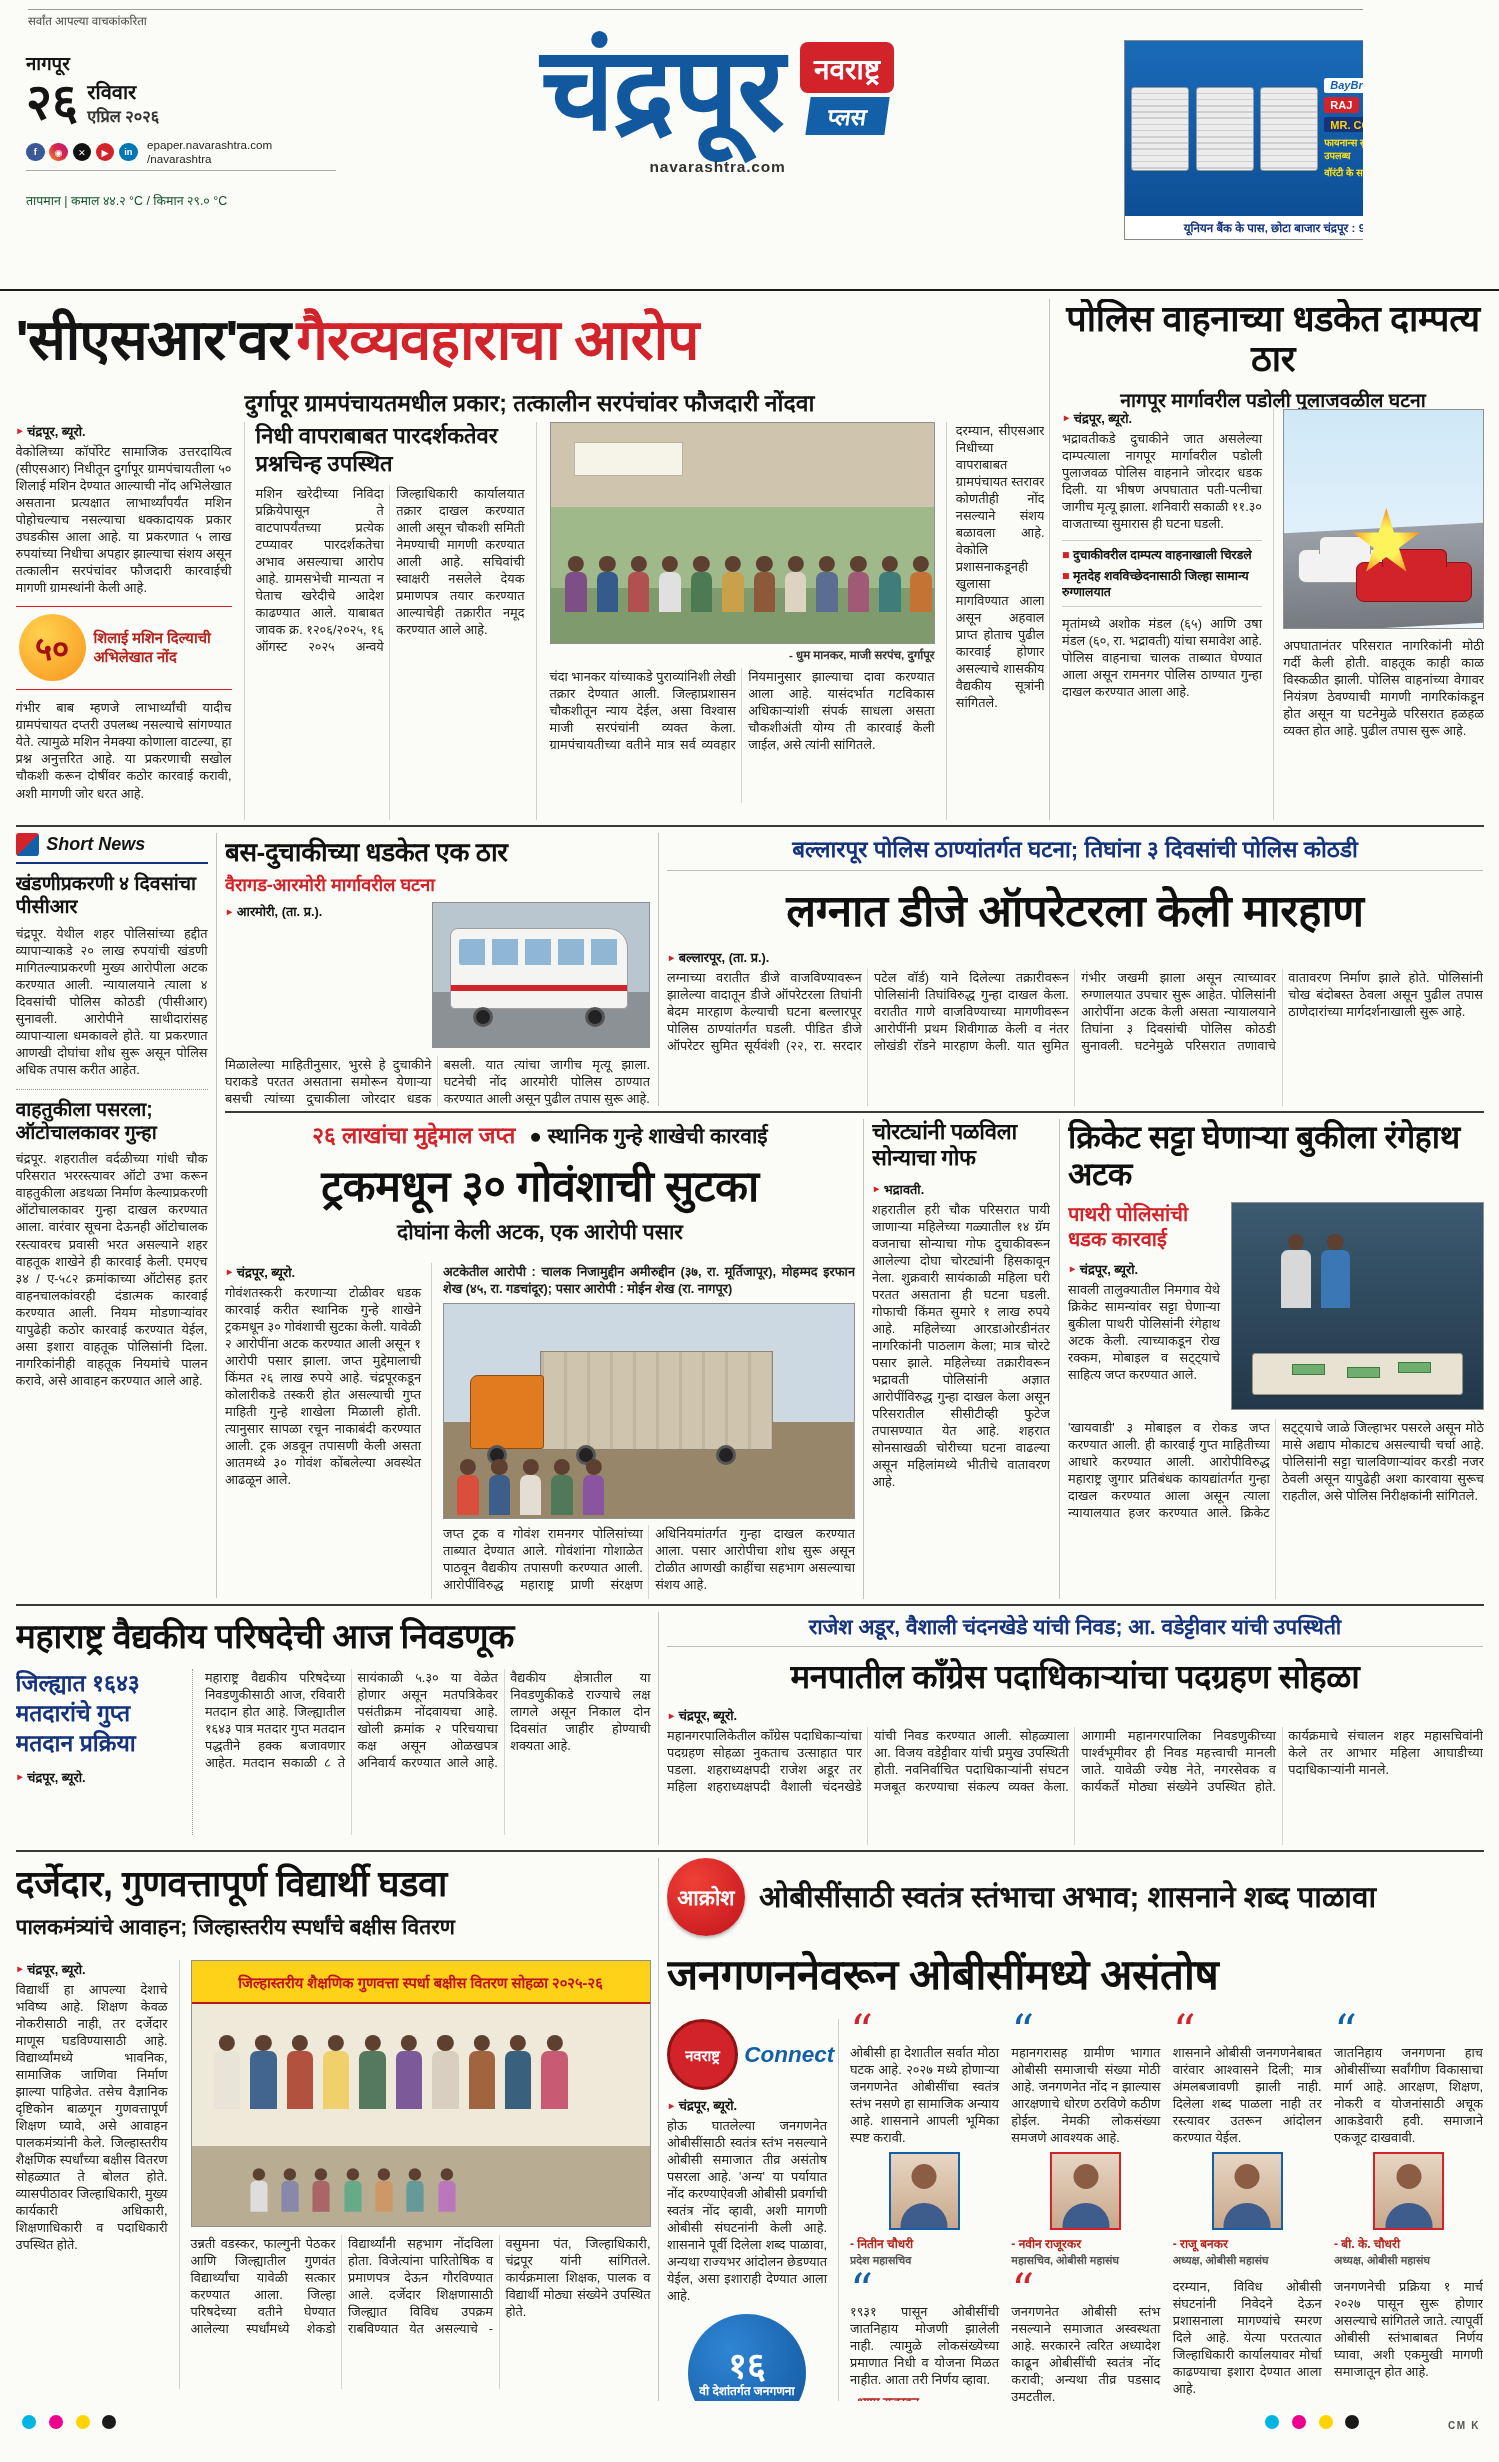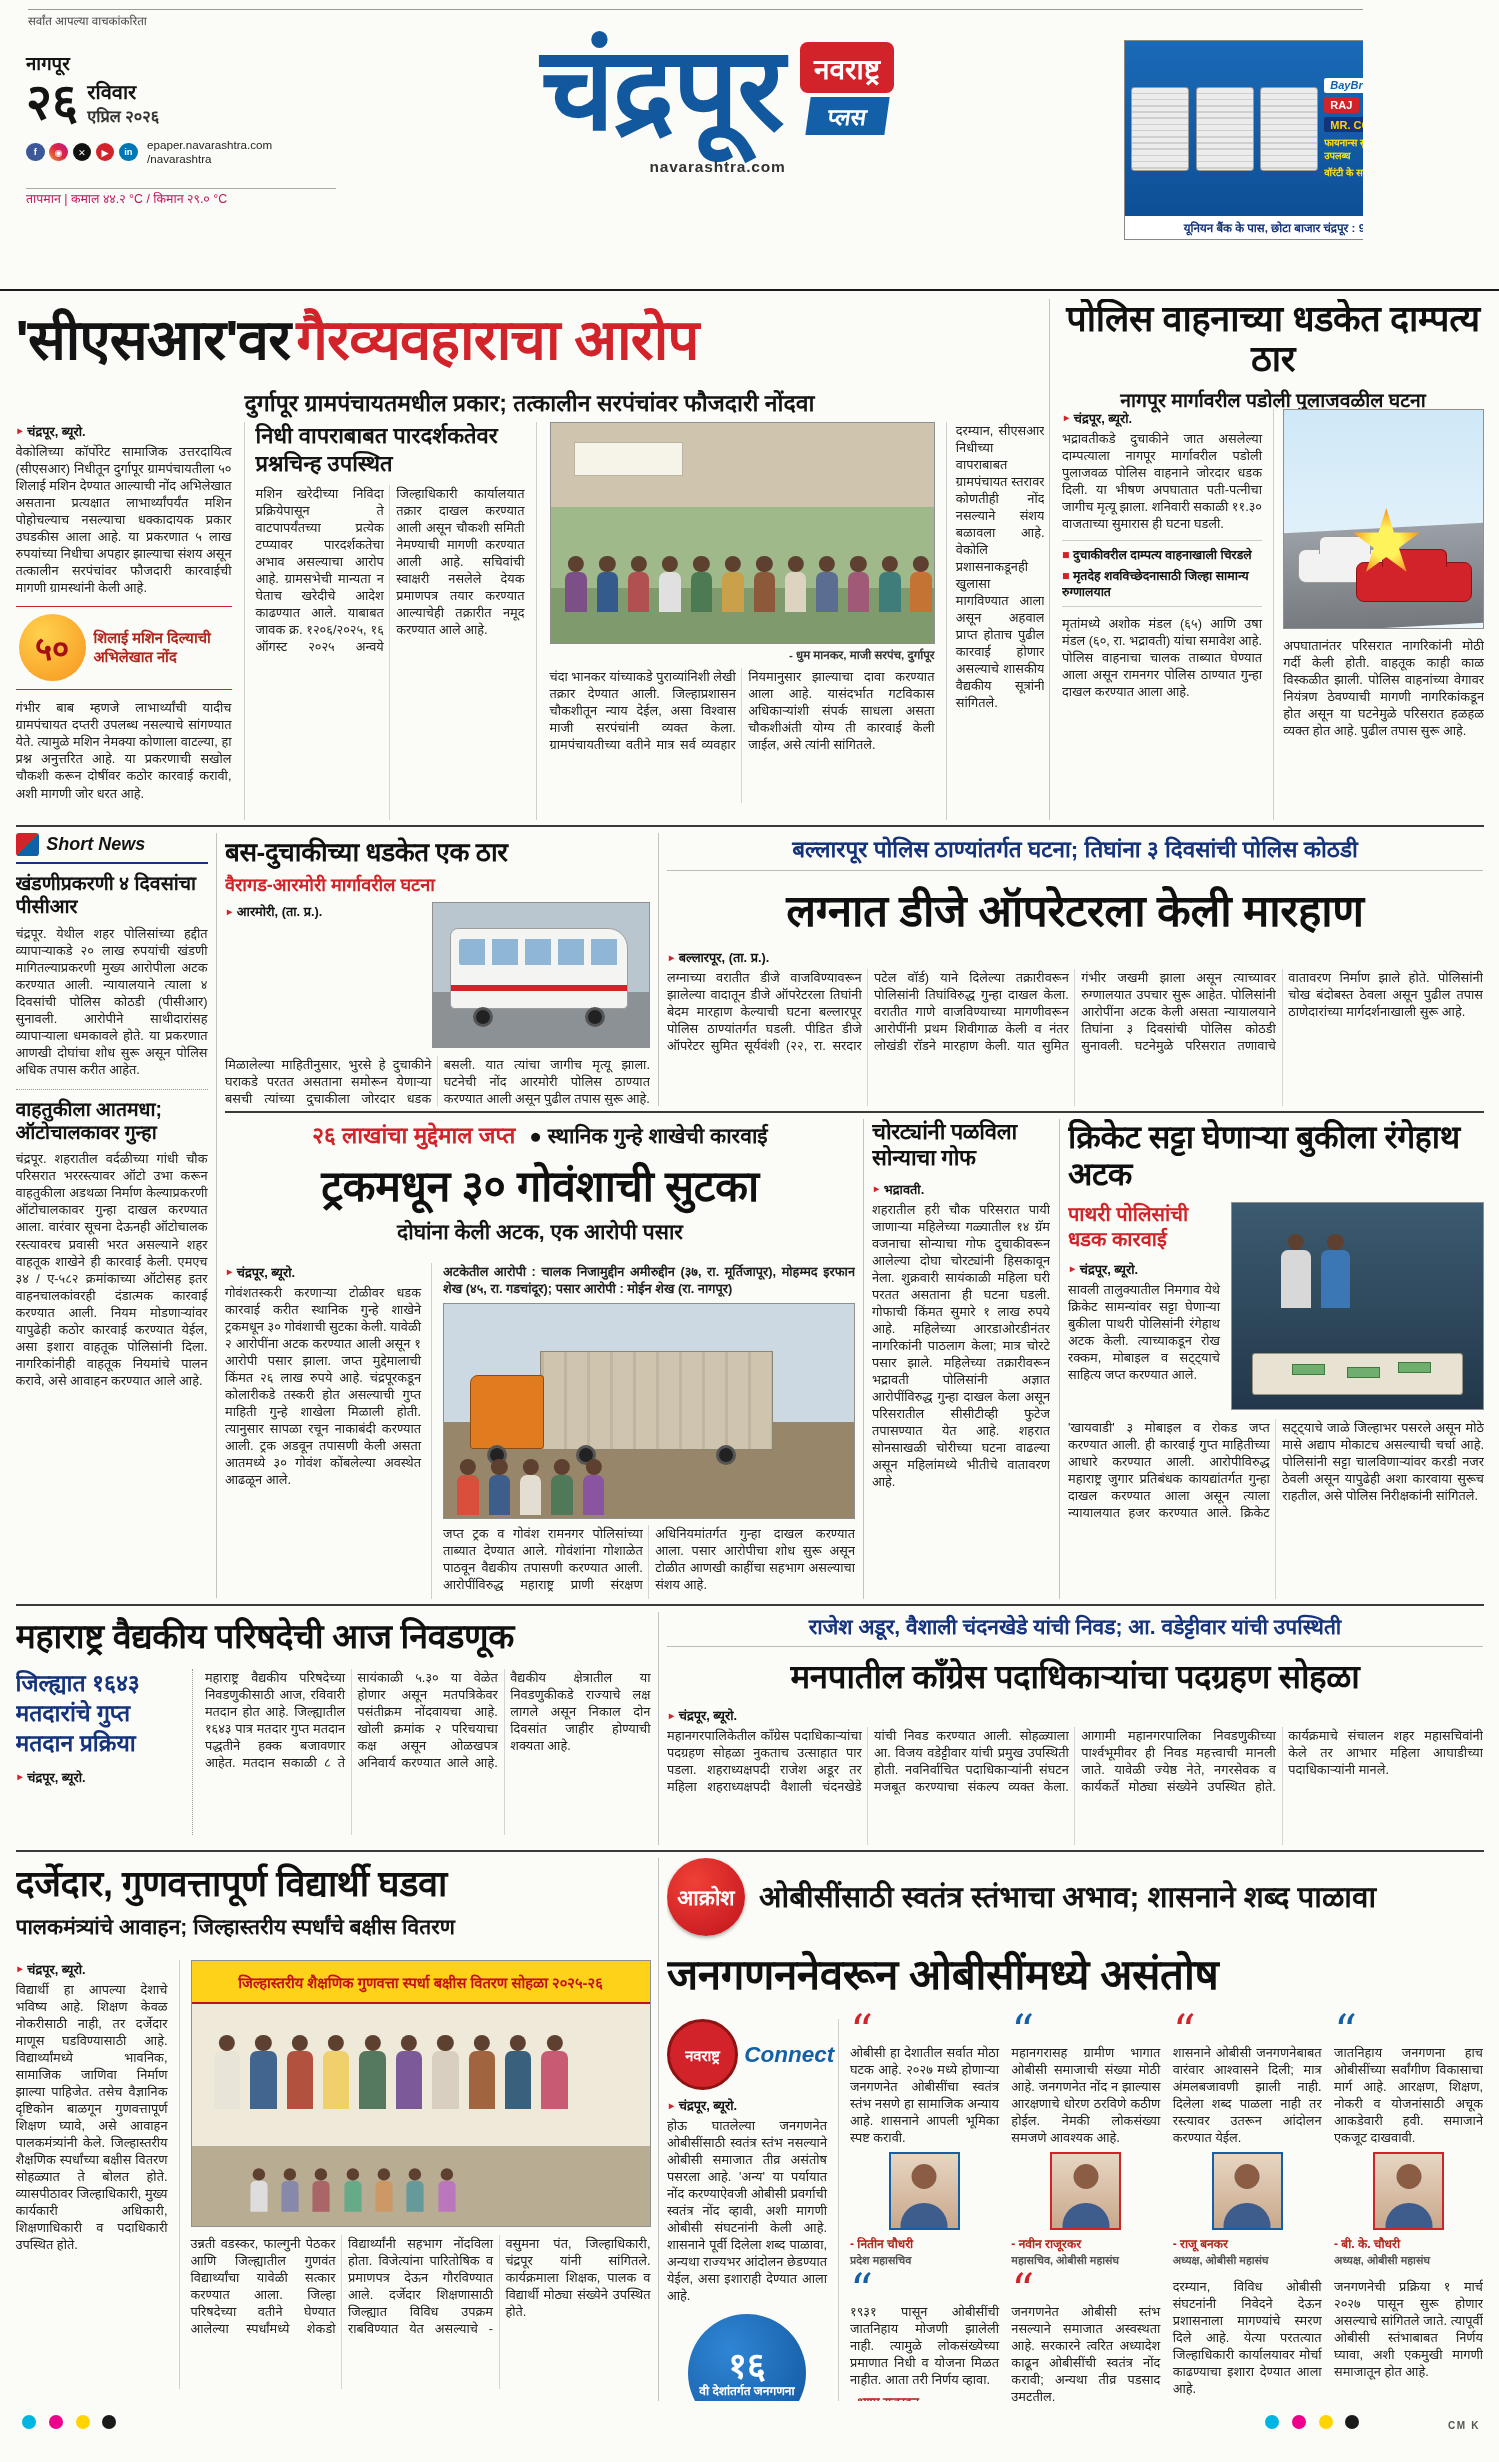--- a/index.html
+++ b/index.html
@@ -24,21 +24,21 @@
   .tagline{position:absolute;left:28px;top:9.3px;font-size:11.6px;color:#444;border-top:0.8px solid #999;width:1443px;padding-top:3.1px}
   .hdr-left{position:absolute;left:26px;top:50px;width:310px}
   .city{font-size:18.6px;font-weight:800}
   .date-row{display:flex;align-items:flex-end;gap:9.3px;margin-top:1.6px}
   .date-num{font-size:50px;font-weight:800;line-height:1}
   .date-stack{display:flex;flex-direction:column;font-weight:700}
   .date-stack .wd{font-size:20px}.date-stack .my{font-size:16.3px;color:#333}
   .social-row{display:flex;align-items:center;gap:4.7px;margin-top:11px}
   .sicon{width:18.6px;height:18.6px;border-radius:50%;color:#fff;font-size:9.3px;font-weight:700;display:flex;align-items:center;justify-content:center}
   .handle-stack{margin-left:4.7px;font-size:11.6px;color:#222;line-height:1.25}
-  .temp{margin-top:21px;border-top:0.8px solid #aaa;padding-top:1px;font-size:12.4px;color:#be185d}
+  .temp{margin-top:3px;border-top:0.8px solid #aaa;padding-top:21px;font-size:12.4px;color:#14532d}
   .masthead-center{position:absolute;left:341px;top:31px;width:753px;text-align:center}
   .masthead-row{display:flex;align-items:center;justify-content:center;gap:17px}
   .masthead-title{font-size:116px;font-weight:800;color:#12589f;line-height:1;letter-spacing:-1.6px}
   .logo-stack{display:flex;flex-direction:column;gap:4.7px;align-items:center}
   .logo-top{background:#d2232a;color:#fff;font-weight:800;font-size:28px;padding:6.2px 14px;border-radius:7.8px}
   .logo-bottom{background:#1460a8;color:#fff;font-weight:800;font-size:23px;padding:3.1px 20px;transform:skewX(-8deg)}
   .site{margin-top:11px;font-size:15.5px;font-weight:700;color:#333;letter-spacing:0.8px}
   .ad{position:absolute;left:1124px;top:40px;width:359px;height:200px;border:0.8px solid #888;display:flex;flex-direction:column}
   .ad-top{background:#ffe11a;display:flex;justify-content:space-between;align-items:center;padding:4.7px 7.8px}
   .ad-title{color:#15337c;font-weight:800;line-height:1.05}
@@ -249,21 +249,21 @@
     <div class="sn-head">
       <span class="sn-icon"></span>
       <span class="sn-title">Short News</span>
     </div>
     <div>
       <div class="sn-item-title">खंडणीप्रकरणी ४ दिवसांचा पीसीआर</div>
       <div class="bt">चंद्रपूर. येथील शहर पोलिसांच्या हद्दीत व्यापाऱ्याकडे २० लाख रुपयांची खंडणी मागितल्याप्रकरणी मुख्य आरोपीला अटक करण्यात आली. न्यायालयाने त्याला ४ दिवसांची पोलिस कोठडी (पीसीआर) सुनावली. आरोपीने साथीदारांसह व्यापाऱ्याला धमकावले होते. या प्रकरणात आणखी दोघांचा शोध सुरू असून पोलिस अधिक तपास करीत आहेत.</div>
     </div>
     <div class="sn-div"></div>
     <div>
-      <div class="sn-item-title">वाहतुकीला आतमधा; ऑटोचालकावर गुन्हा</div>
+      <div class="sn-item-title">वाहतुकीला पसरला; ऑटोचालकावर गुन्हा</div>
       <div class="bt">चंद्रपूर. शहरातील वर्दळीच्या गांधी चौक परिसरात भररस्त्यावर ऑटो उभा करून वाहतुकीला अडथळा निर्माण केल्याप्रकरणी ऑटोचालकावर गुन्हा दाखल करण्यात आला. वारंवार सूचना देऊनही ऑटोचालक रस्त्यावरच प्रवासी भरत असल्याने शहर वाहतूक शाखेने ही कारवाई केली. एमएच ३४ / ए-५८२ क्रमांकाच्या ऑटोसह इतर वाहनचालकांवरही दंडात्मक कारवाई करण्यात आली. नियम मोडणाऱ्यांवर यापुढेही कठोर कारवाई करण्यात येईल, असा इशारा वाहतूक पोलिसांनी दिला. नागरिकांनीही वाहतूक नियमांचे पालन करावे, असे आवाहन करण्यात आले आहे.</div>
     </div>
   </aside>
 
   <div class="vrule" style="left:216px;top:833px;height:765px"></div>
 
   <section class="sec" style="left:225px;top:833px;width:425px;height:273px">
     <div class="hl" style="font-size:26px">बस-दुचाकीच्या धडकेत एक ठार</div>
     <div class="red" style="font-size:18px;font-weight:800;margin:3.1px 0 6.2px">वैरागड-आरमोरी मार्गावरील घटना</div>
     <div style="display:flex;gap:11px">

